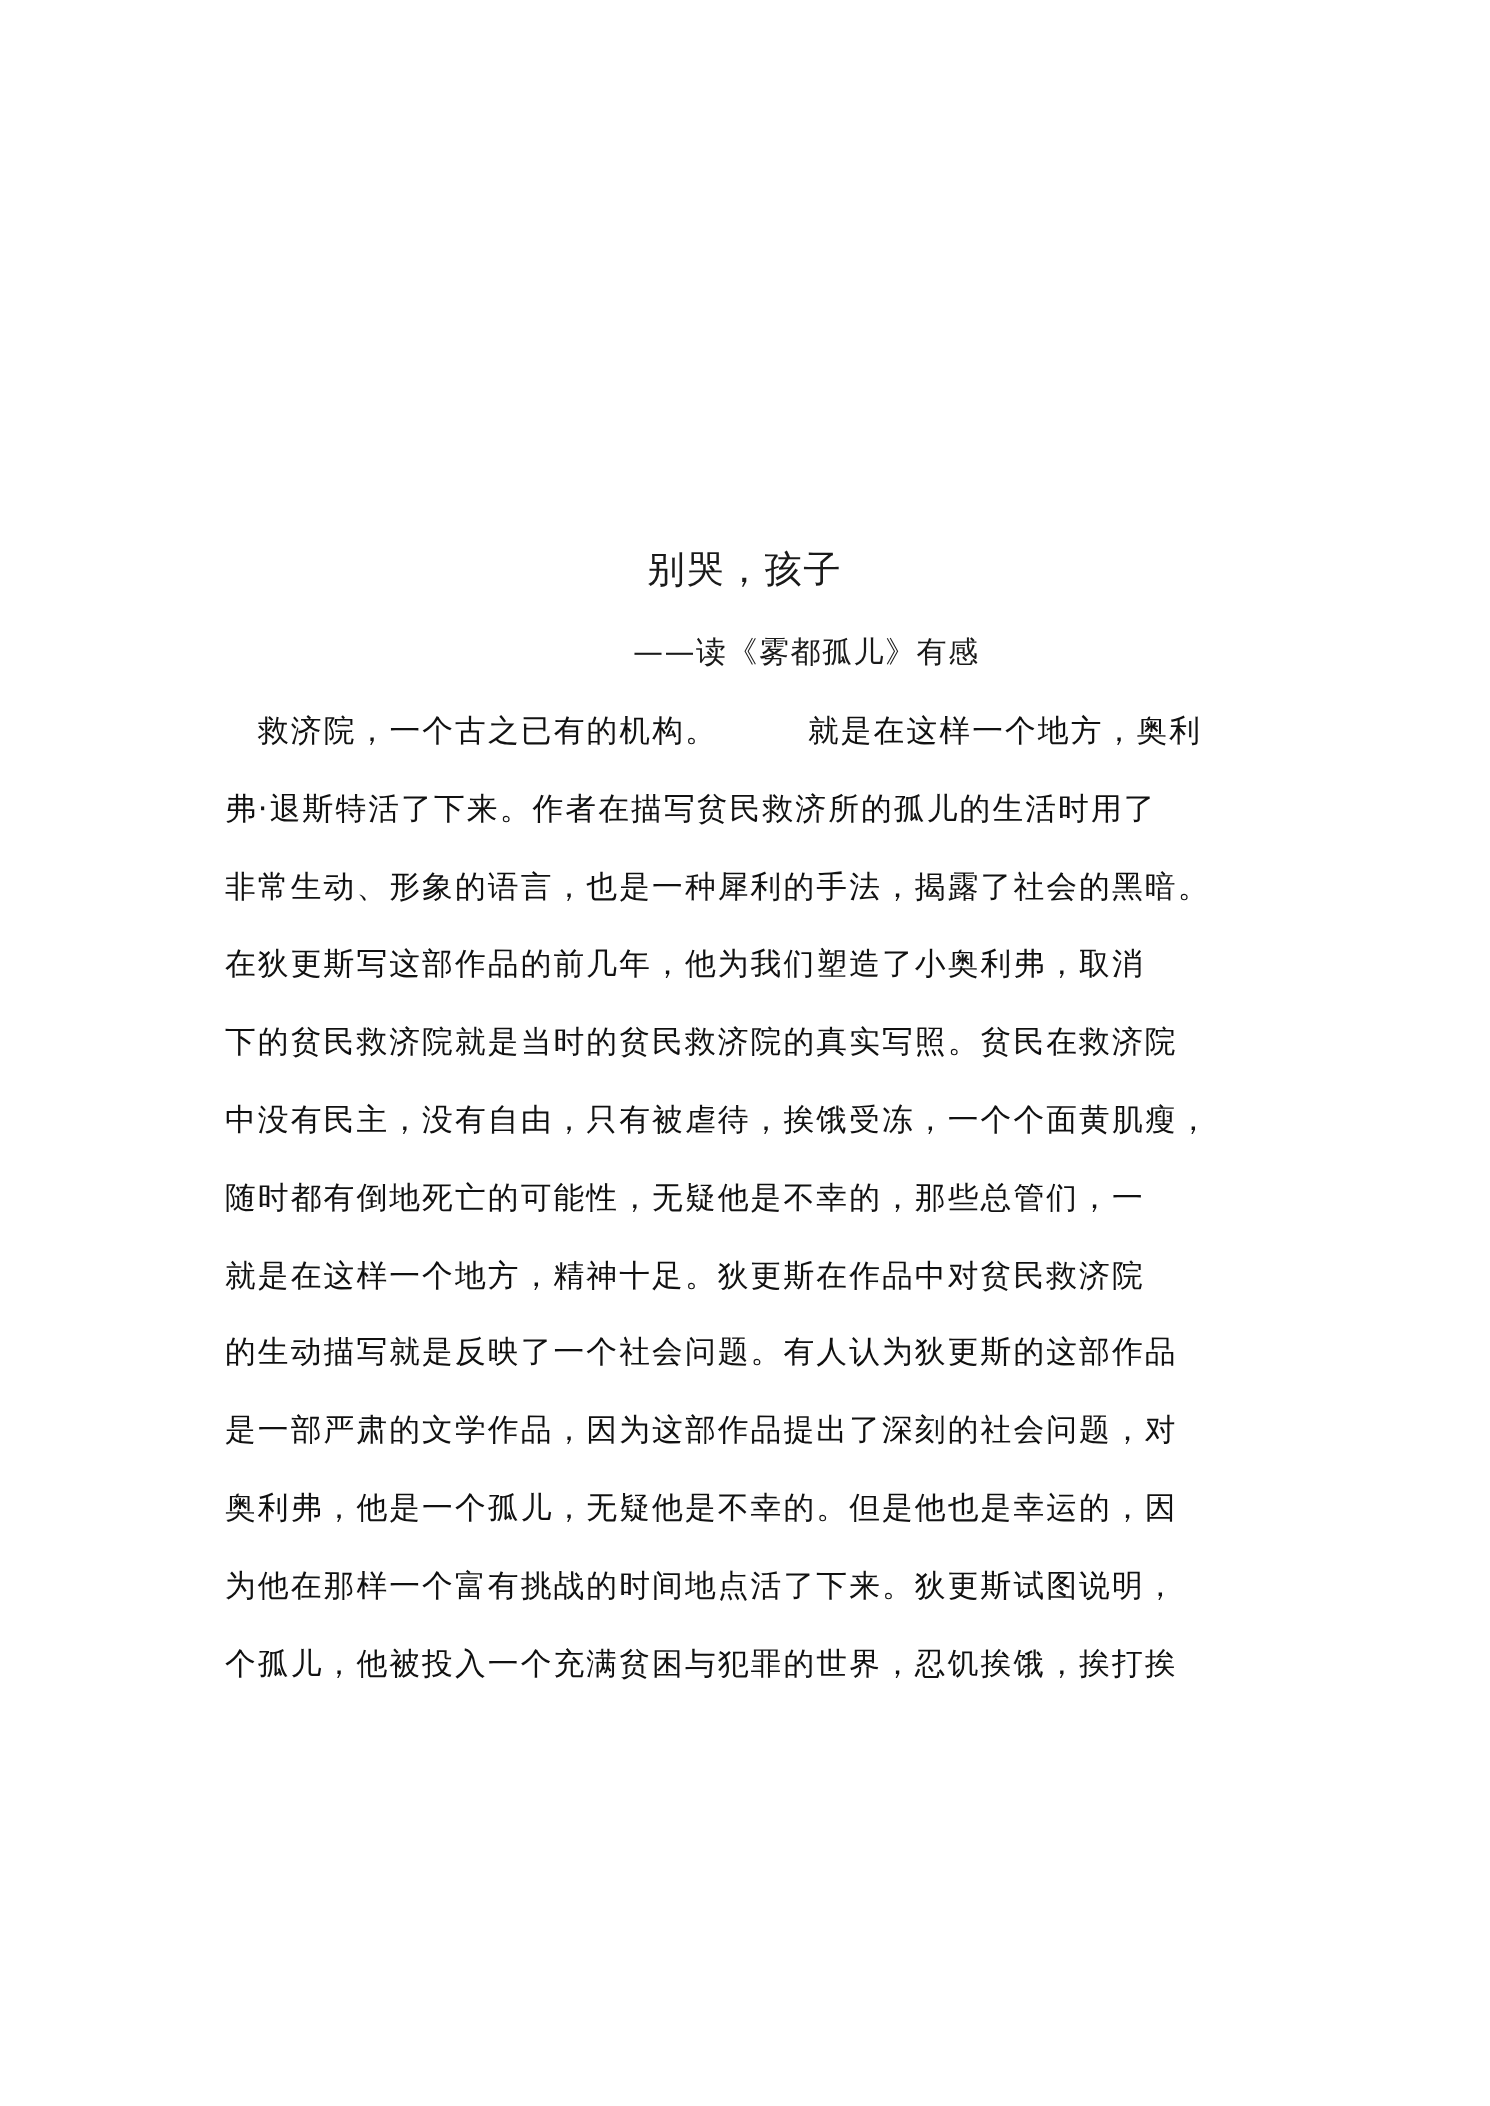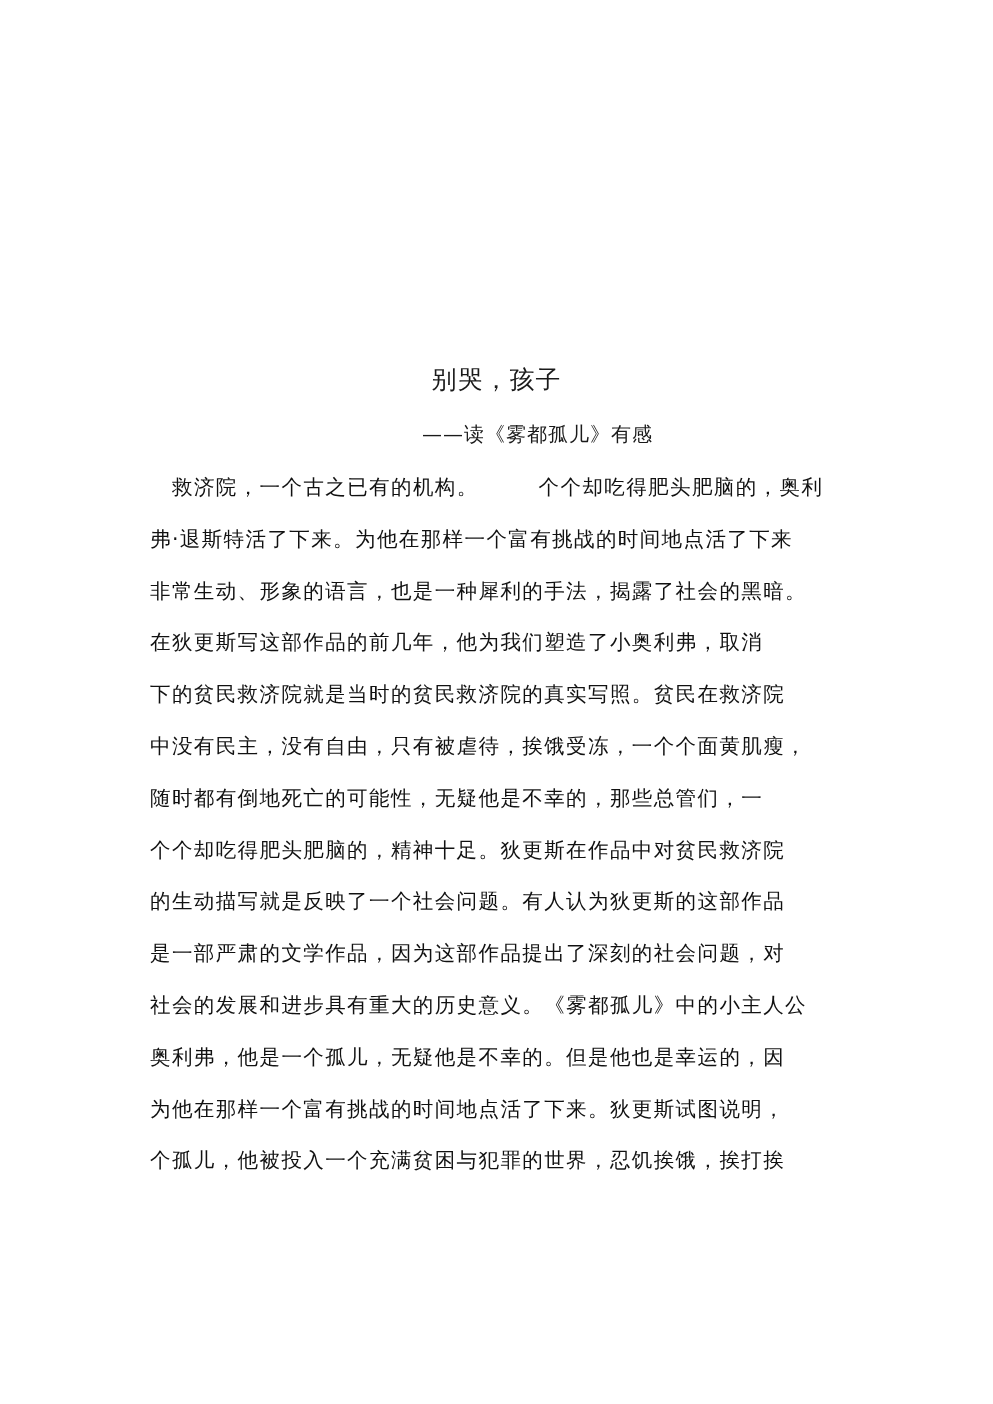--- a/index.html
+++ b/index.html
@@ -60,28 +60,27 @@
     .gap { display: inline-block; width: 60px; }
   </style>
 </head>
 <body>
 
 <div class="page">
   <div class="title">别哭，孩子</div>
   <div class="subtitle">——读《雾都孤儿》有感</div>
 
   <div class="body">
-    <div class="line indent"><span>救济院，一个古之已有的机构。</span><span class="gap"></span><span>个个却吃得肥头肥脑的，奥利</span></div>
-    <div class="line">弗·退斯特活了下来。为他在那样一个富有挑战的时间地点活了下来</div>
+    <div class="line indent"><span>救济院，一个古之已有的机构。</span><span class="gap"></span><span>就是在这样一个地方，奥利</span></div>
+    <div class="line">弗·退斯特活了下来。作者在描写贫民救济所的孤儿的生活时用了</div>
     <div class="line">非常生动、形象的语言，也是一种犀利的手法，揭露了社会的黑暗。</div>
     <div class="line">在狄更斯写这部作品的前几年，他为我们塑造了小奥利弗，取消</div>
     <div class="line">下的贫民救济院就是当时的贫民救济院的真实写照。贫民在救济院</div>
     <div class="line">中没有民主，没有自由，只有被虐待，挨饿受冻，一个个面黄肌瘦，</div>
     <div class="line">随时都有倒地死亡的可能性，无疑他是不幸的，那些总管们，一</div>
-    <div class="line">个个却吃得肥头肥脑的，精神十足。狄更斯在作品中对贫民救济院</div>
+    <div class="line">就是在这样一个地方，精神十足。狄更斯在作品中对贫民救济院</div>
     <div class="line">的生动描写就是反映了一个社会问题。有人认为狄更斯的这部作品</div>
     <div class="line">是一部严肃的文学作品，因为这部作品提出了深刻的社会问题，对</div>
-    <div class="line">社会的发展和进步具有重大的历史意义。《雾都孤儿》中的小主人公</div>
     <div class="line">奥利弗，他是一个孤儿，无疑他是不幸的。但是他也是幸运的，因</div>
     <div class="line">为他在那样一个富有挑战的时间地点活了下来。狄更斯试图说明，</div>
     <div class="line">个孤儿，他被投入一个充满贫困与犯罪的世界，忍饥挨饿，挨打挨</div>
   </div>
 </div>
 
 </body></html>

